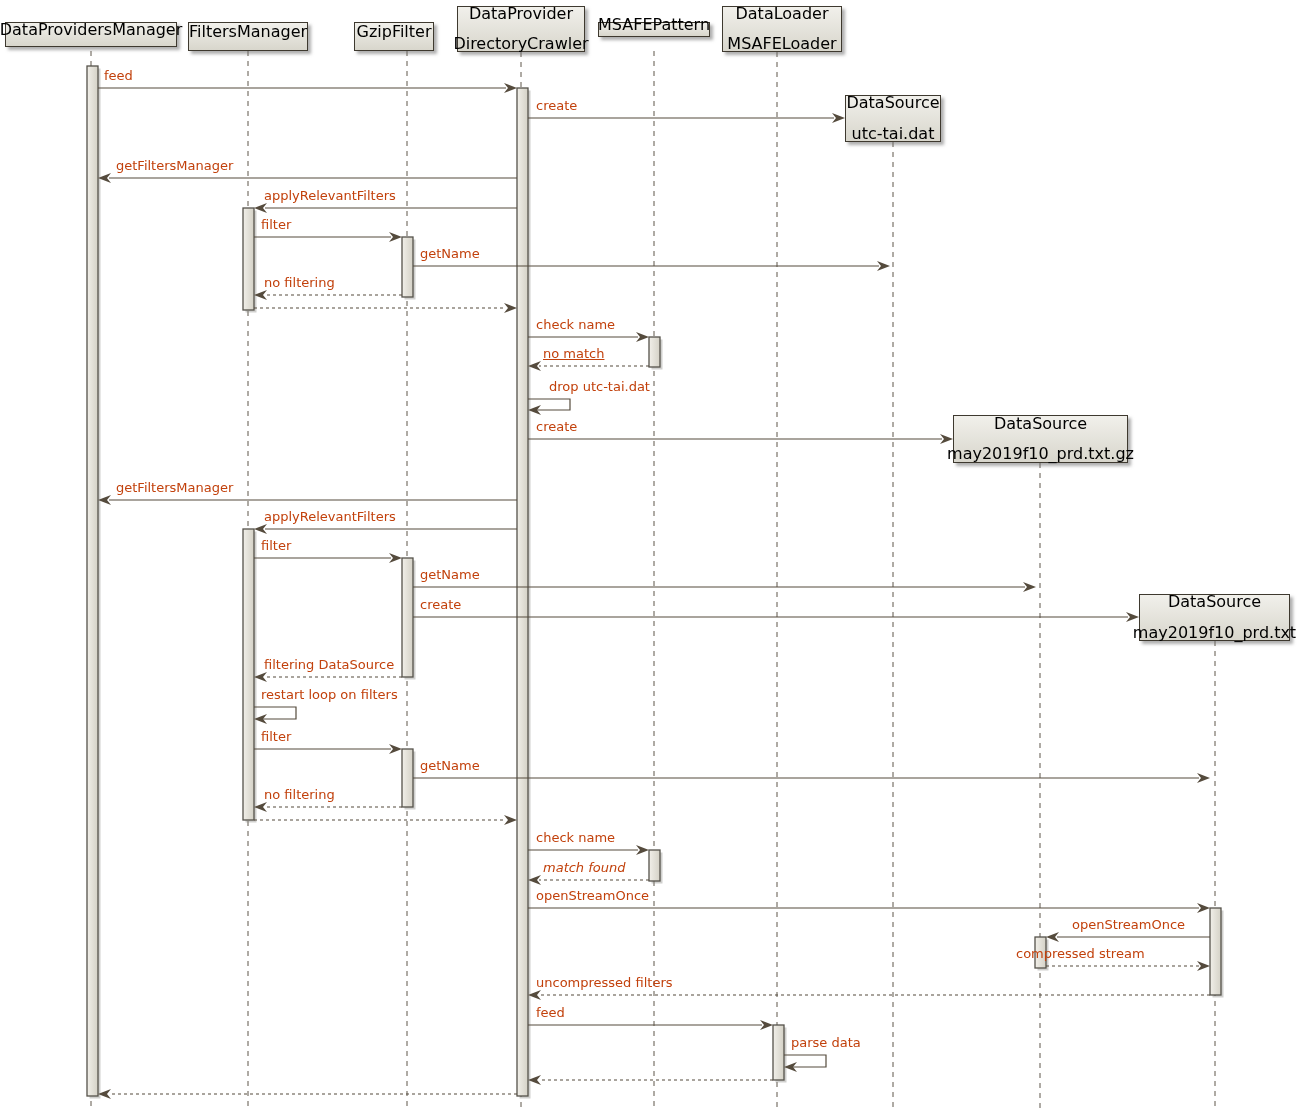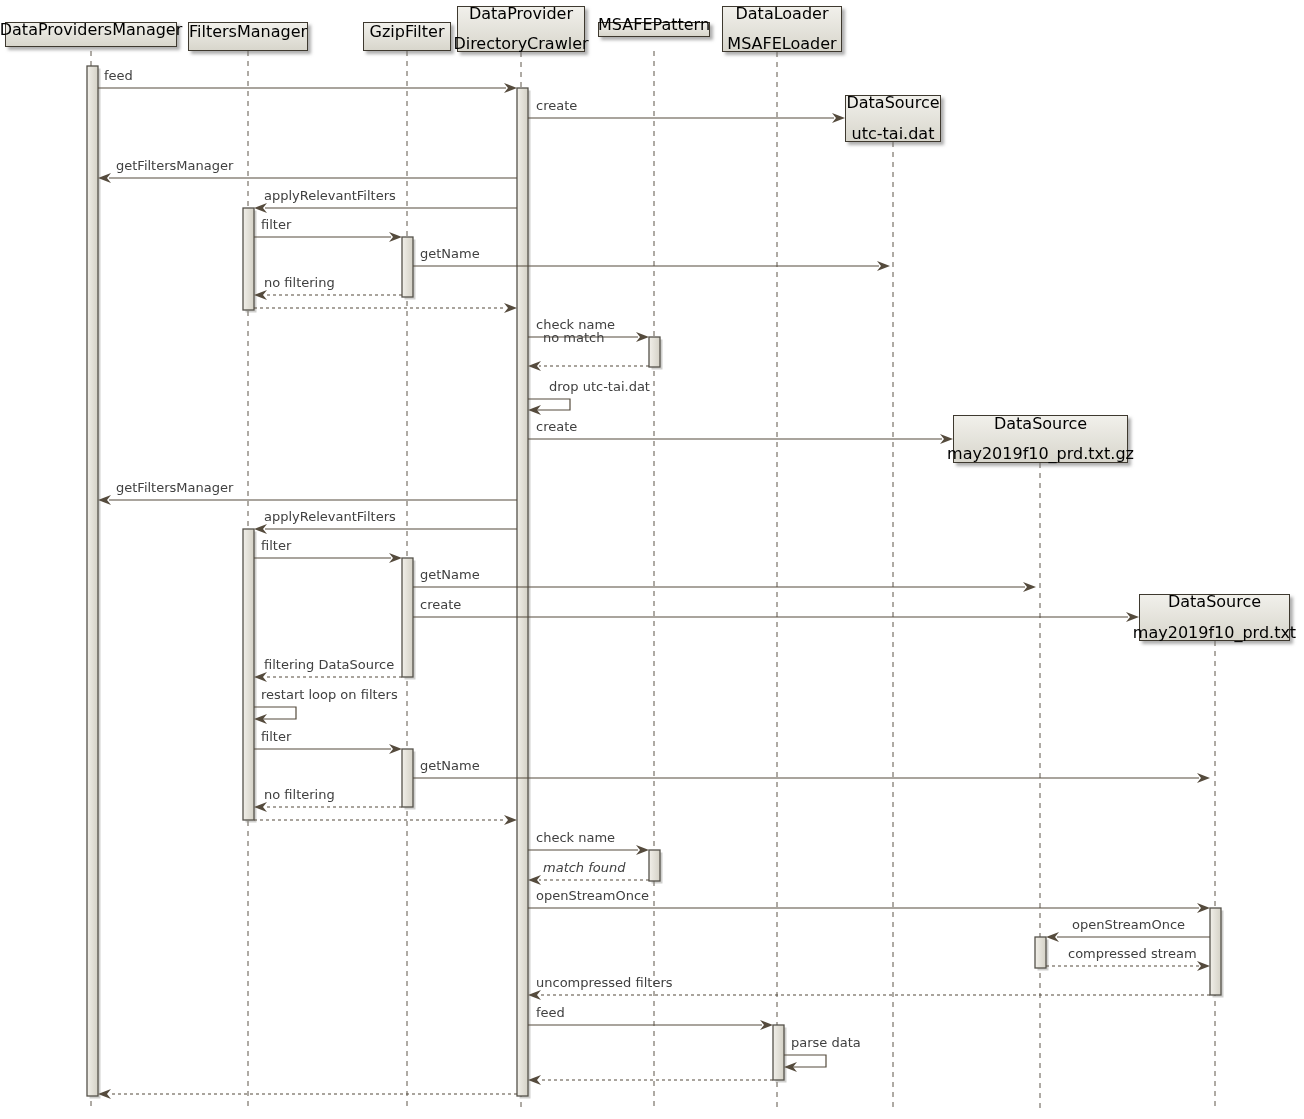--- a/index.html
+++ b/index.html
@@ -12,21 +12,21 @@
     position:absolute;box-sizing:border-box;
     border:1.7px solid #3E392F;
     background:linear-gradient(#F1F0EB,#D8D6CC);
     box-shadow:3px 3px 3px rgba(110,110,110,0.55);
     display:flex;flex-direction:column;justify-content:center;align-items:center;
     text-align:center;font-size:16px;color:#000;line-height:1.4;white-space:nowrap;
     z-index:3;
     gap:8px;
   }
   .mlabel{
-    position:absolute;font-size:13px;color:#404040;white-space:nowrap;z-index:4;
+    position:absolute;font-size:13px;color:#c2410c;white-space:nowrap;z-index:4;
   }
 </style>
 </head>
 <body>
 
 <div class="canvas">
   <svg id="diagram-svg" class="layer" width="1304" height="1119" viewBox="0 0 1304 1119" xmlns="http://www.w3.org/2000/svg">
     <defs>
       <linearGradient id="actGrad" x1="0" y1="0" x2="1" y2="0">
         <stop offset="0" stop-color="#F1EFE9"></stop>
@@ -135,21 +135,21 @@
     </svg>
 
   <div class="pbox" style="left: 5px; top: 22px; width: 172px; height: 25px;">
     <span>DataProvidersManager</span>
     <span></span>
   </div>
   <div class="pbox" style="left: 188px; top: 22px; width: 120px; height: 29px;">
     <span>FiltersManager</span>
     <span></span>
   </div>
-  <div class="pbox" style="left: 363px; top: 22px; width: 88px; height: 29px; justify-content: center;">
+  <div class="pbox" style="left: 354px; top: 22px; width: 80px; height: 29px; justify-content: center;">
     <span>GzipFilter</span>
     <span></span>
   </div>
   <div class="pbox" style="left: 457px; top: 6px; width: 128px; height: 46px;">
     <span>DataProvider</span>
     <span>DirectoryCrawler</span>
   </div>
   <div class="pbox" style="left: 598px; top: 22px; width: 112px; height: 15px;">
     <span>MSAFEPattern</span>
     <span></span>
@@ -171,34 +171,34 @@
     <span>may2019f10_prd.txt</span>
   </div>
 <div class="mlabel" style="left: 104px; top: 68px;">feed</div>
     <div class="mlabel" style="left: 536px; top: 98px;">create</div>
     <div class="mlabel" style="left: 116px; top: 158px;">getFiltersManager</div>
     <div class="mlabel" style="left: 264px; top: 188px;">applyRelevantFilters</div>
     <div class="mlabel" style="left: 261px; top: 217px;">filter</div>
     <div class="mlabel" style="left: 420px; top: 246px;">getName</div>
     <div class="mlabel" style="left: 264px; top: 275px;">no filtering</div>
     <div class="mlabel" style="left: 536px; top: 317px;">check name</div>
-    <div class="mlabel" style="left: 543px; top: 330px;">no match</div>
+    <div class="mlabel" style="left: 543px; top: 346px; text-decoration: underline;">no match</div>
     <div class="mlabel" style="left: 549px; top: 379px;">drop utc-tai.dat</div>
     <div class="mlabel" style="left: 536px; top: 419px;">create</div>
     <div class="mlabel" style="left: 116px; top: 480px;">getFiltersManager</div>
     <div class="mlabel" style="left: 264px; top: 509px;">applyRelevantFilters</div>
     <div class="mlabel" style="left: 261px; top: 538px;">filter</div>
     <div class="mlabel" style="left: 420px; top: 567px;">getName</div>
     <div class="mlabel" style="left: 420px; top: 597px;">create</div>
     <div class="mlabel" style="left: 264px; top: 657px;">filtering DataSource</div>
     <div class="mlabel" style="left: 261px; top: 687px;">restart loop on filters</div>
     <div class="mlabel" style="left: 261px; top: 729px;">filter</div>
     <div class="mlabel" style="left: 420px; top: 758px;">getName</div>
     <div class="mlabel" style="left: 264px; top: 787px;">no filtering</div>
     <div class="mlabel" style="left: 536px; top: 830px;">check name</div>
     <div class="mlabel" style="left: 543px; top: 860px; font-style: italic;">match found</div>
     <div class="mlabel" style="left: 536px; top: 888px;">openStreamOnce</div>
     <div class="mlabel" style="left: 1072px; top: 917px;">openStreamOnce</div>
-    <div class="mlabel" style="left: 1068px; top: 946px;">compressed stream</div>
+    <div class="mlabel" style="left: 1016px; top: 946px;">compressed stream</div>
     <div class="mlabel" style="left: 536px; top: 975px;">uncompressed filters</div>
     <div class="mlabel" style="left: 536px; top: 1005px;">feed</div>
     <div class="mlabel" style="left: 791px; top: 1035px; text-align: right;">parse data</div>
   </div>
 
 </body></html>

